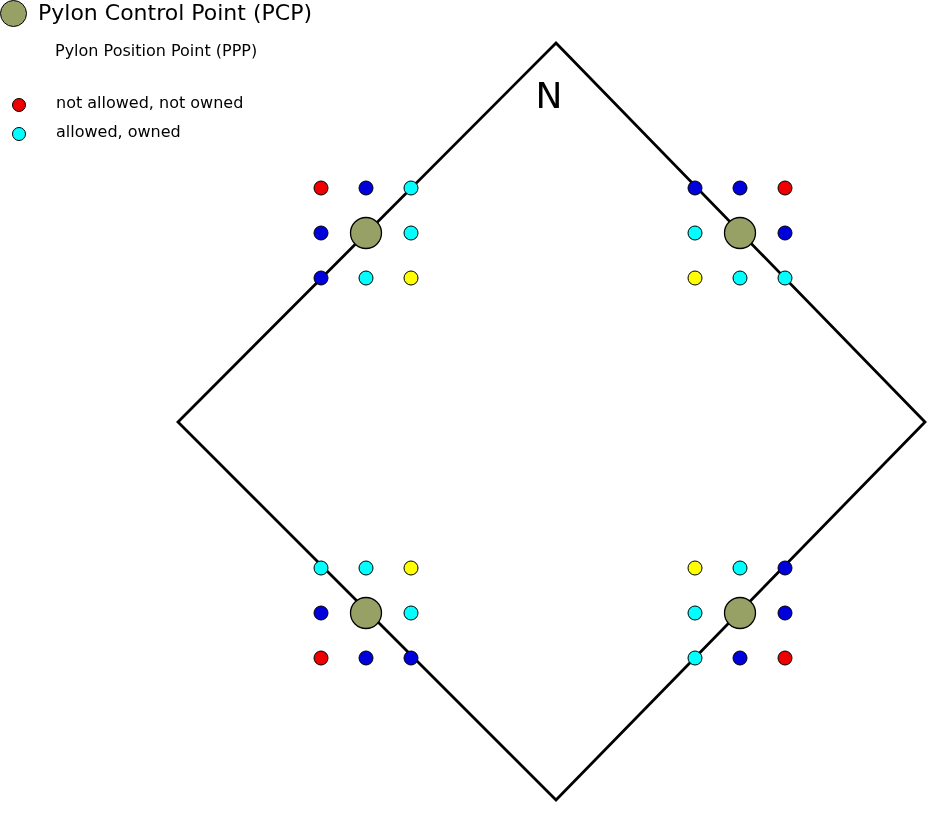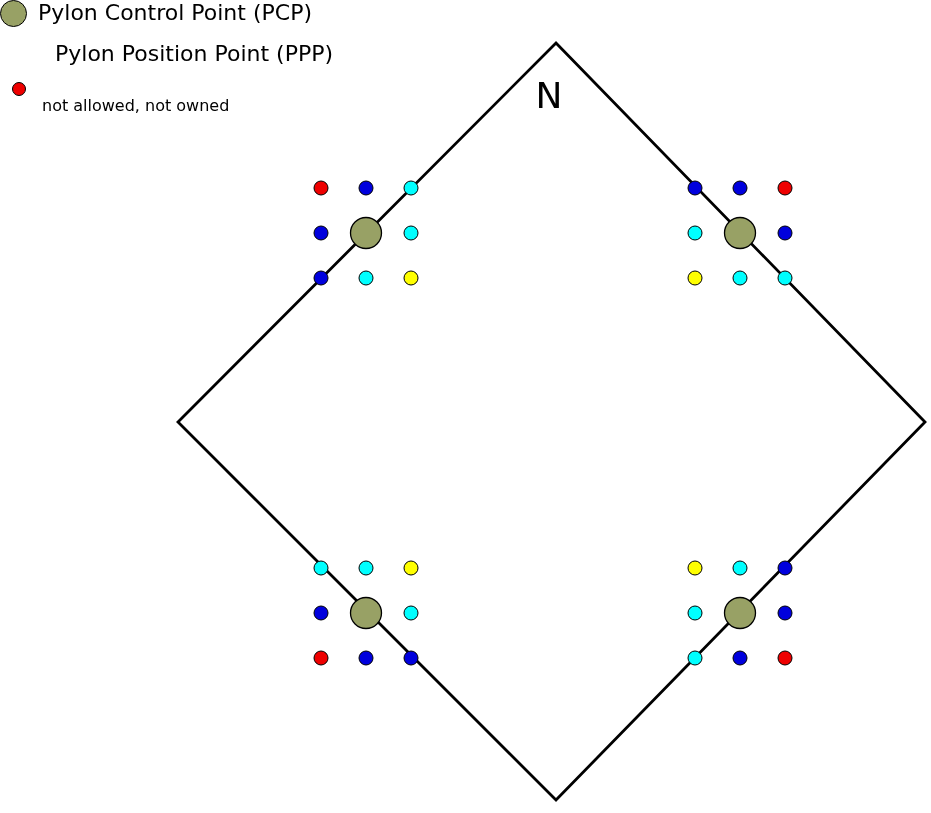--- a/index.html
+++ b/index.html
@@ -24,24 +24,24 @@
     display: flex; align-items: flex-start; height: 28px;
   }
   .pcp-swatch {
     width: 27px; height: 27px; flex: none;
     border: 1.5px solid #000; border-radius: 50%;
     display: inline-block;
   }
   .legend-title { font-size: 22px; margin-left: 11px; white-space: nowrap; }
   .legend-ppp-title {
     position: absolute; left: 55px; top: 41px;
-    font-size: 22px; white-space: nowrap;
+    font-size: 16px; white-space: nowrap;
   }
   .legend-items { position: absolute; left: 12px; top: 82px; }
-  .legend-item { display: flex; align-items: flex-start; height: 29.5px; flex-direction: column; }
+  .legend-item { display: flex; align-items: flex-end; height: 29.5px; }
   .legend-dot {
     width: 14px; height: 14px; flex: none;
     border: 1px solid #000; border-radius: 50%;
     display: inline-block;
   }
   .legend-item-label { font-size: 16px; margin-left: 30px; white-space: nowrap; }
 </style>
 </head>
 <body>
 
@@ -102,14 +102,18 @@
     <span class="legend-title">Pylon Control Point (PCP)</span>
   </div>
 
   <div class="legend-ppp-title">Pylon Position Point (PPP)</div>
 
   <div class="legend-items">
     <div class="legend-item">
       <span class="legend-dot" style="background: rgb(238, 0, 0);"></span>
       <span class="legend-item-label">not allowed, not owned</span>
     </div>
+    <div class="legend-item">
+      <span class="legend-dot" style="background: rgb(0, 255, 255);"></span>
+      <span class="legend-item-label">allowed, owned</span>
+    </div>
   </div>
 </div>
 
 </body></html>

